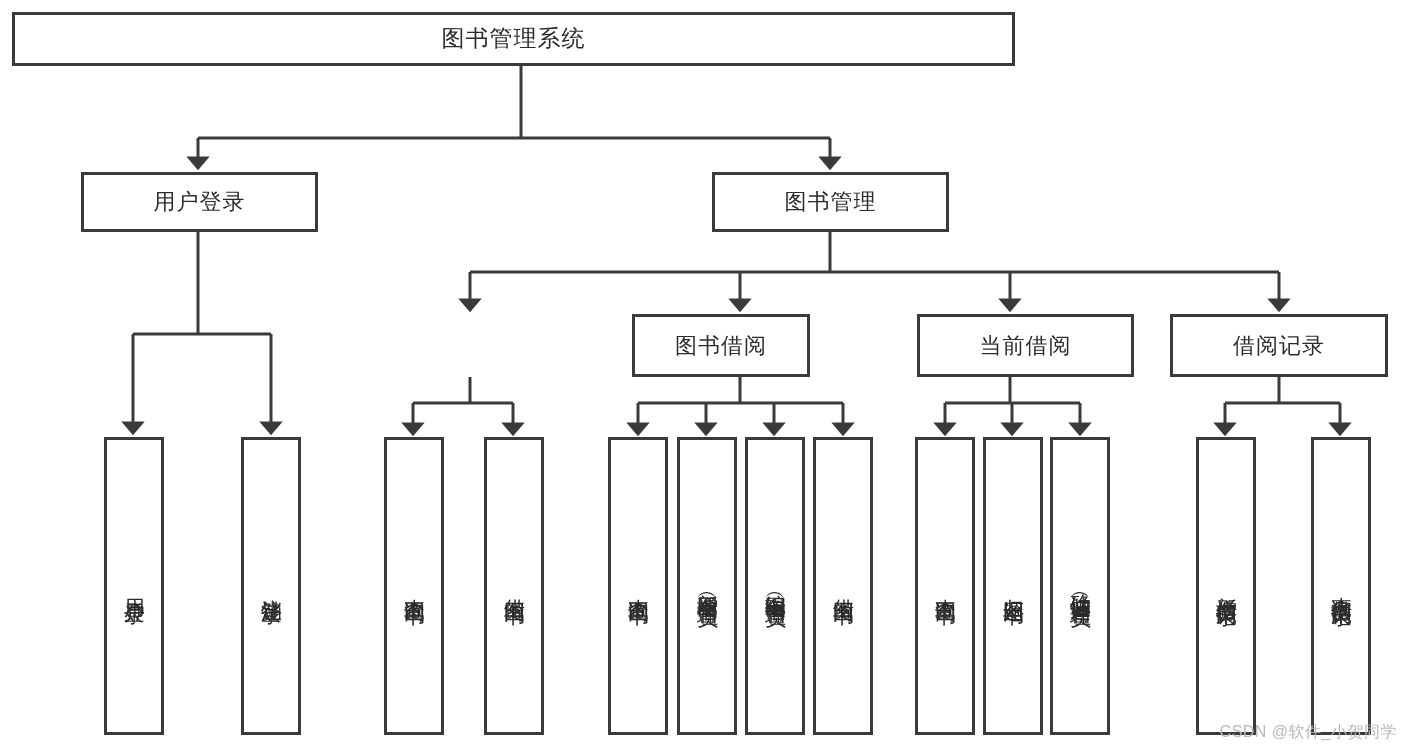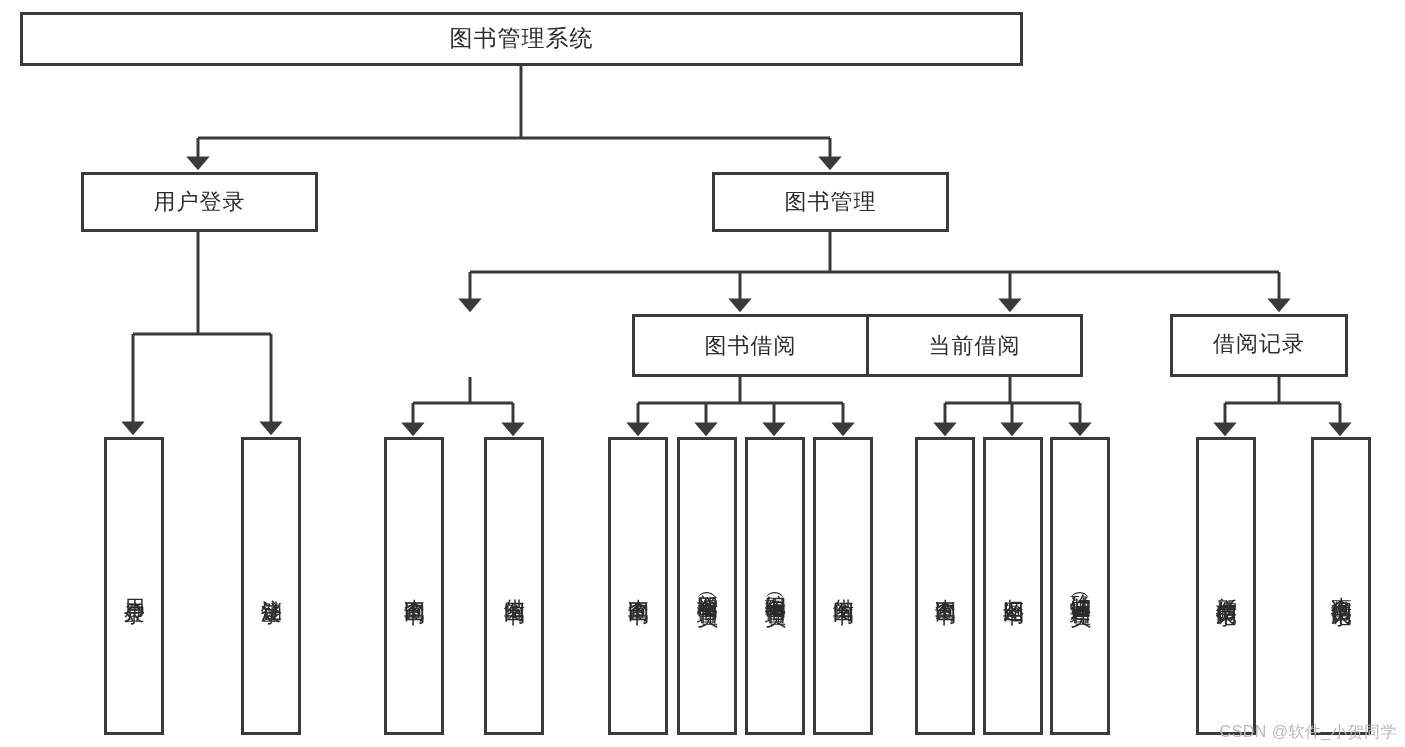--- a/index.html
+++ b/index.html
@@ -114,38 +114,38 @@
       <path d="M1012,403 L1012,426" marker-end="url(#arrow)"></path>
       <path d="M1080,403 L1080,426" marker-end="url(#arrow)"></path>
 
       <path d="M1279,377 L1279,403"></path>
       <path d="M1225,403 L1340,403"></path>
       <path d="M1225,403 L1225,426" marker-end="url(#arrow)"></path>
       <path d="M1340,403 L1340,426" marker-end="url(#arrow)"></path>
     </g>
   </svg>
 
-  <div class="node horiz root" style="left:20px; top:12px; width:1003px; height:54px;">
+  <div class="node horiz root" style="left:12px; top:12px; width:1003px; height:54px;">
     <span>图书管理系统</span>
   </div>
 
   <div class="node horiz" style="left:81px; top:172px; width:237px; height:60px;">
     <span>用户登录</span>
   </div>
   <div class="node horiz" style="left:712px; top:172px; width:237px; height:60px;justify-content:center;">
     <span>图书管理</span>
   </div>
 
-  <div class="node horiz" style="left:632px; top:314px; width:237px; height:63px;">
+  <div class="node horiz" style="left:632px; top:314px; width:178px; height:63px;">
     <span>图书借阅</span>
   </div>
-  <div class="node horiz" style="left:866px; top:314px; width:217px; height:63px;">
+  <div class="node horiz" style="left:917px; top:314px; width:217px; height:63px;">
     <span>当前借阅</span>
   </div>
-  <div class="node horiz" style="left:1170px; top:314px; width:178px; height:63px;font-family:Liberation Mono, monospace;">
+  <div class="node horiz" style="left:1170px; top:314px; width:218px; height:63px;">
     <span>借阅记录</span>
   </div>
 
   <div class="node vert" style="left:104px; top:437px; width:60px; height:298px;">
     <span>用户登录</span>
   </div>
   <div class="node vert" style="left:241px; top:437px; width:60px; height:298px;">
     <span>注销登录</span>
   </div>
 

